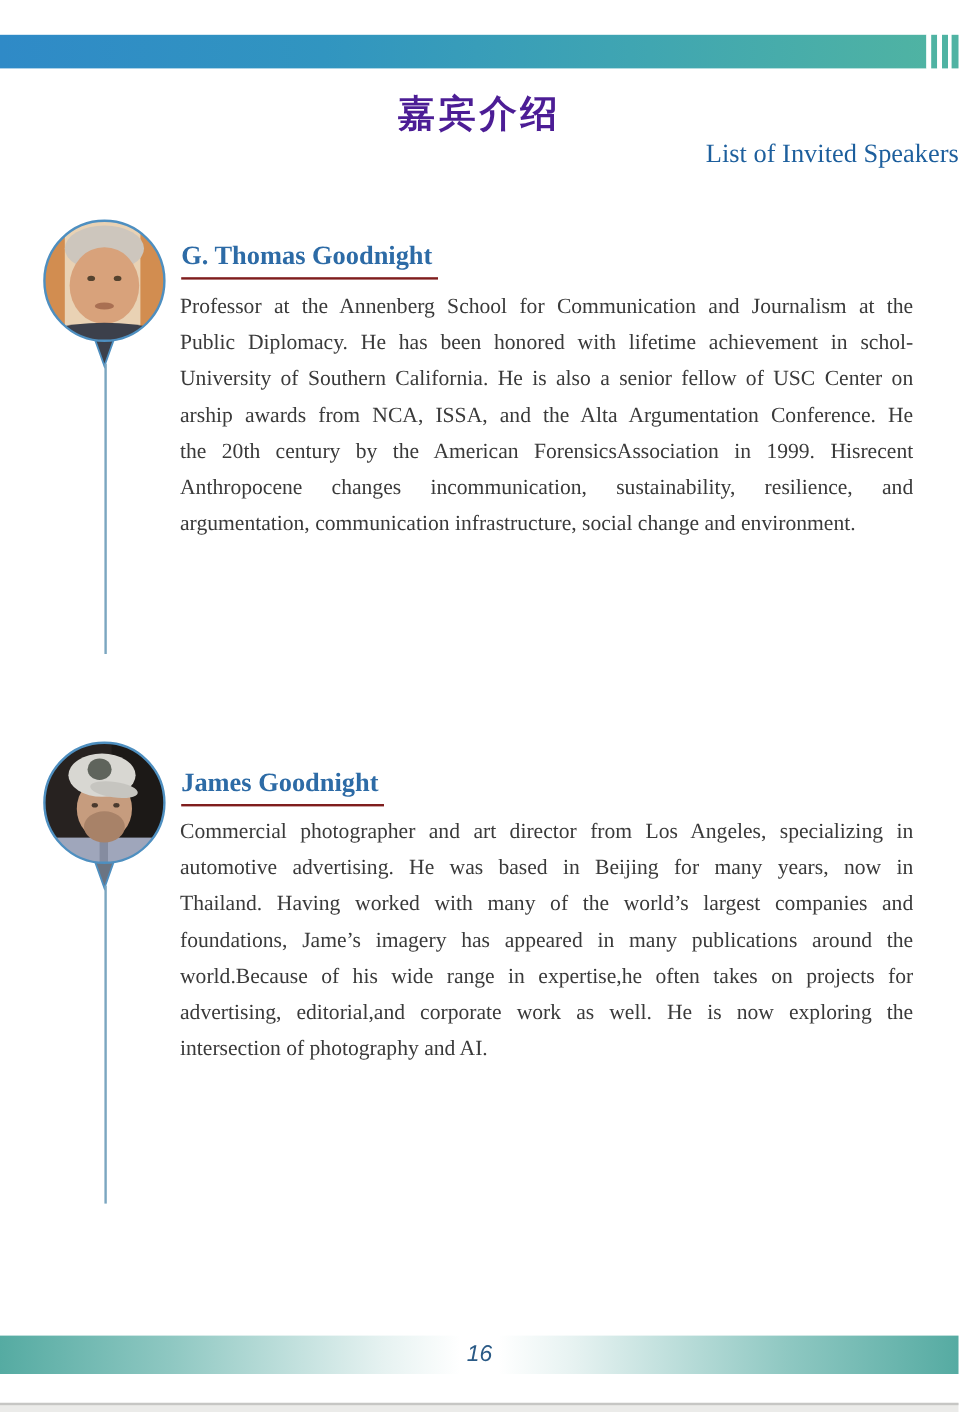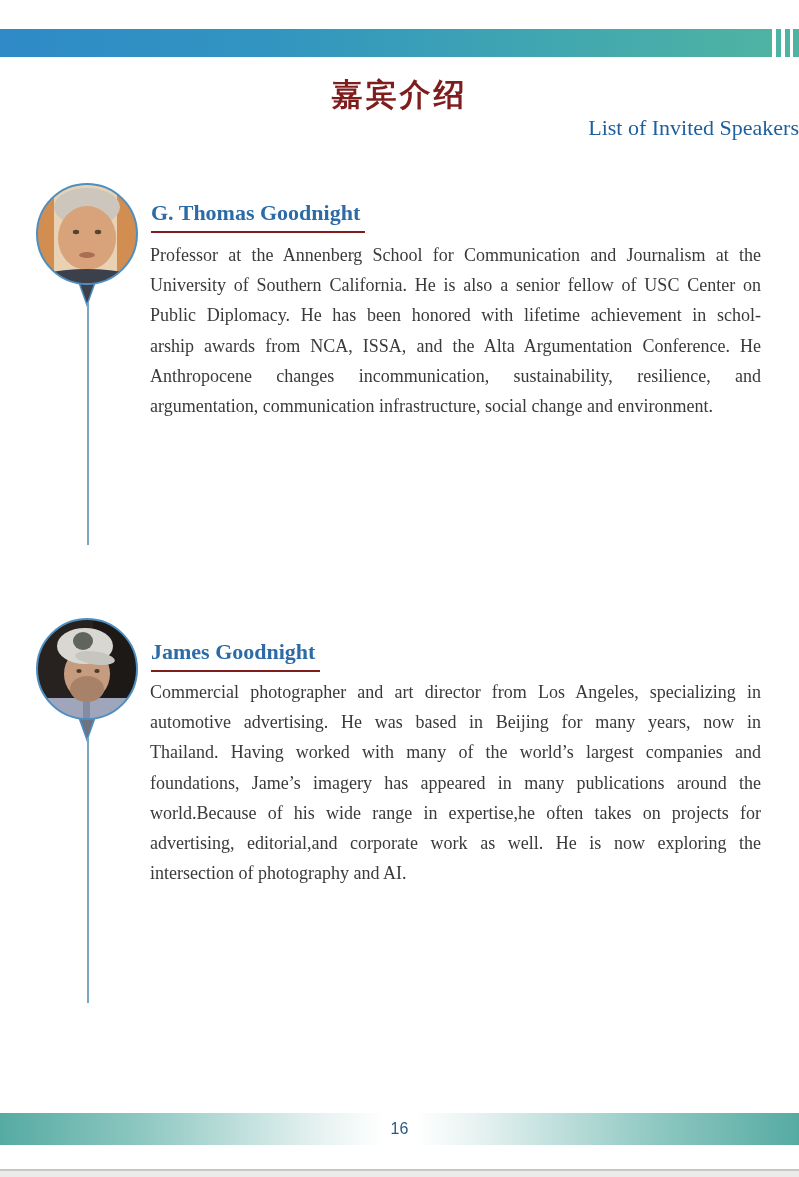--- a/index.html
+++ b/index.html
@@ -30,21 +30,21 @@
 
   
   .title-cn {
     position: absolute;
     top: 74px; left: 0; right: 0;
     text-align: center;
     font-family: "DejaVu Sans", "Liberation Sans", sans-serif;
     font-size: 31px;
     font-weight: bold;
     letter-spacing: 3px;
-    color: #7f1d1d;
+    color: #4c1d95;
   }
   .title-en {
     position: absolute;
     top: 115px; left: 0; right: 0;
     text-align: right;
     font-family: "Liberation Serif", serif;
     font-size: 22px;
     font-weight: normal;
     color: #1d5f9d;
   }
@@ -105,22 +105,23 @@
     height: 32px;
     background: linear-gradient(90deg,
       #55aba2 0%, #8fc8c2 18%, #e6f2f1 40%, #ffffff 48%,
       #ffffff 52%, #e6f2f1 60%, #8fc8c2 82%, #55aba2 100%);
     display: flex;
     align-items: center;
     justify-content: center;
   }
   .page-num {
     font-family: "Liberation Sans", sans-serif;
-    font-size: 16px;
+    font-size: 19px;
     color: #2a5a86;
+    font-style: italic;
   }
   .bottom-strip {
     position: absolute;
     top: 1169px; left: 0; right: 0;
     height: 8px;
     background: #ebebe9;
     border-top: 2px solid #c6c6c4;
   }
 </style>
 </head>
@@ -159,23 +160,24 @@
         <ellipse cx="67" cy="51" rx="3.2" ry="2.2" fill="#55432f"></ellipse>
         <ellipse cx="56" cy="74" rx="8" ry="3" fill="#a96f52"></ellipse>
         <path d="M6,94 Q56,82 106,94 L106,110 L6,110 Z" fill="#3c404b"></path>
       </g>
       <circle cx="56" cy="53" r="50" fill="none" stroke="#4e8fc0" stroke-width="2"></circle>
     </svg>
   </div>
   <div class="speaker-name name-1">G. Thomas Goodnight</div>
   <div class="bio bio-1">
     <div class="ln">Professor at the Annenberg School for Communication and Journalism at the</div>
+    <div class="ln">Public Diplomacy. He has been honored with lifetime achievement in schol-</div>
     <div class="ln">University of Southern California. He is also a senior fellow of USC Center on</div>
-    <div class="ln">Public Diplomacy. He has been honored with lifetime achievement in schol-</div>
     <div class="ln">arship awards from NCA, ISSA, and the Alta Argumentation Conference. He</div>
+    <div class="ln">the 20th century by the American ForensicsAssociation in 1999. Hisrecent</div>
     <div class="ln">Anthropocene changes incommunication, sustainability, resilience, and</div>
     <div class="ln ln-last">argumentation, communication infrastructure, social change and environment.</div>
   </div>
   <div class="vline vline-1"></div>
 
   <div class="avatar avatar-2">
     <svg width="112" height="128" viewBox="0 0 112 128">
       <path d="M46,96 L66,96 L56,124 Z" fill="#6b7482" stroke="#4e8fc0" stroke-width="1.5"></path>
       <defs>
           <clipPath id="clip-av2">

